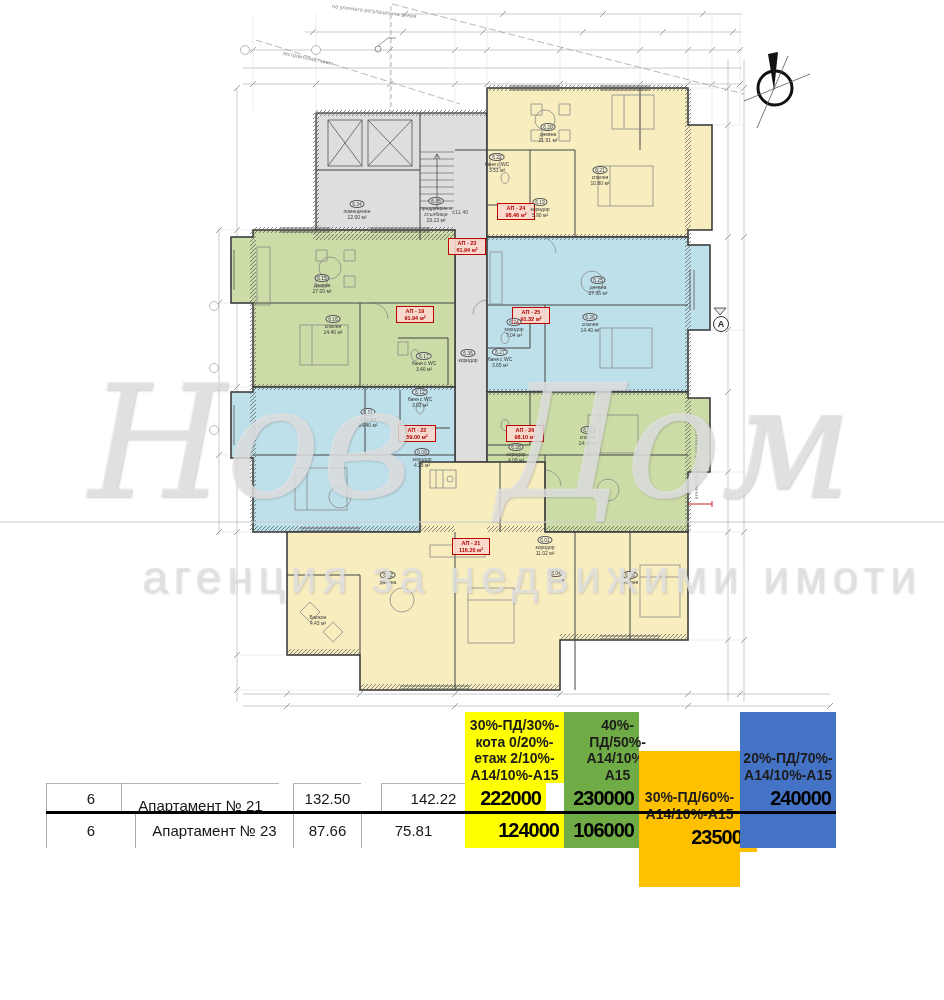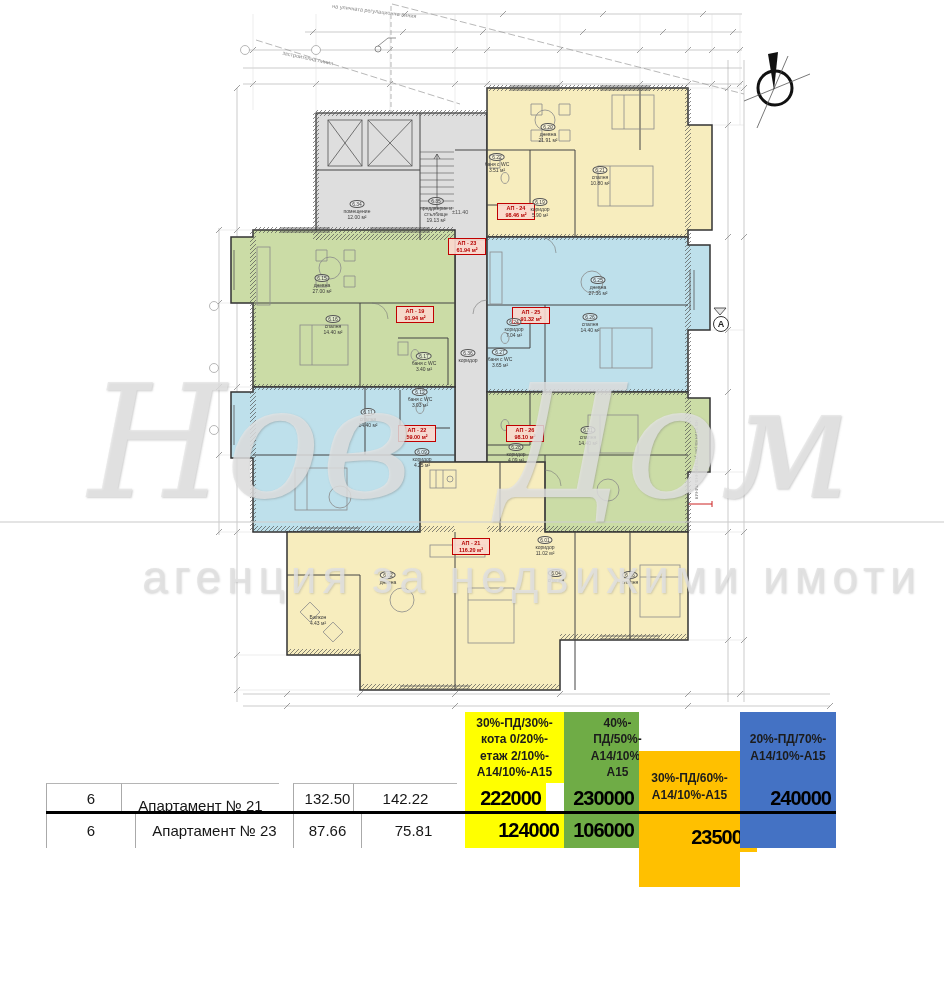--- a/index.html
+++ b/index.html
@@ -23,22 +23,22 @@
       color:rgba(228,228,228,.78);text-shadow:1px 1px 2px rgba(120,120,120,.35);
       white-space:nowrap;word-spacing:34px;pointer-events:none;}
   .wm-sub{position:absolute;left:142px;top:550px;z-index:4;
       font-family:"Liberation Sans",sans-serif;font-size:46px;letter-spacing:6px;
       color:rgba(224,224,224,.85);text-shadow:1px 1px 2px rgba(130,130,130,.3);
       white-space:nowrap;pointer-events:none;}
   .wm-line{position:absolute;left:0;top:521px;width:944px;height:2px;
       background:rgba(205,205,205,.55);z-index:4;pointer-events:none;}
   
   .tcell{position:absolute;display:flex;align-items:center;box-sizing:border-box;z-index:5;}
-  .hcell{justify-content:center;text-align:center;font-weight:bold;font-size:12px;
-         line-height:16.5px;color:#1c1c1c;white-space:pre-line;}
+  .hcell{justify-content:center;text-align:center;font-weight:bold;font-size:14px;
+         line-height:16.5px;color:#1c1c1c;white-space:pre-line;align-items:flex-end;}
   .wcell{justify-content:center;font-size:15px;color:#161616;background:#fff;
          border-left:1px solid #aaa;}
   .wtop{border-top:1px solid #b5b5b5;}
   .pc{justify-content:flex-end;padding-right:5px;font-size:20px;font-weight:bold;
       letter-spacing:-1px;color:#000;}
   .c-yellow{background:#FFFF00;}
   .c-green{background:#6FAC46;padding-left:32px;}
   .c-orange{background:#FFC000;margin-top:39px;}
   .c-blue{background:#4472C4;}
   .thick-line{position:absolute;left:46px;top:811px;width:790px;height:2.5px;background:#000;z-index:6;}
@@ -372,21 +372,21 @@
 А14/10%-
 А15</span></div>
     <div class="tcell hcell c-orange" style="left:639px;top:712px;width:101px;height:71px"><span>30%-ПД/60%-
 А14/10%-А15</span></div>
     <div class="tcell hcell c-blue" style="left:740px;top:712px;width:96px;height:71px"><span>20%-ПД/70%-
 А14/10%-А15</span></div>
 
     <div class="tcell wcell wtop" style="left:46px;top:783px;width:89px;height:30px">6</div>
     <div class="tcell wcell wtop" style="left:121px;top:783px;width:158px;height:44px">Апартамент № 21</div>
     <div class="tcell wcell wtop" style="left:293px;top:783px;width:68px;height:30px">132.50</div>
-    <div class="tcell wcell wtop" style="left:353px;top:783px;width:104px;height:30px">142.22</div>
+    <div class="tcell wcell wtop" style="left:381px;top:783px;width:104px;height:30px">142.22</div>
     <div class="tcell pc c-yellow" style="left:465px;top:783px;width:81px;height:30px">222000</div>
     <div class="tcell pc c-green" style="left:564px;top:783px;width:75px;height:30px">230000</div>
     <div class="tcell pc c-orange" style="left:639px;top:783px;width:118px;height:30px">235000</div>
     <div class="tcell pc c-blue" style="left:740px;top:783px;width:96px;height:30px">240000</div>
 
     <div class="tcell wcell" style="left:46px;top:813px;width:89px;height:35px">6</div>
     <div class="tcell wcell" style="left:135px;top:813px;width:158px;height:35px">Апартамент № 23</div>
     <div class="tcell wcell" style="left:293px;top:813px;width:68px;height:35px">87.66</div>
     <div class="tcell wcell" style="left:361px;top:813px;width:104px;height:35px">75.81</div>
     <div class="tcell pc c-yellow" style="left:465px;top:813px;width:99px;height:35px">124000</div>

